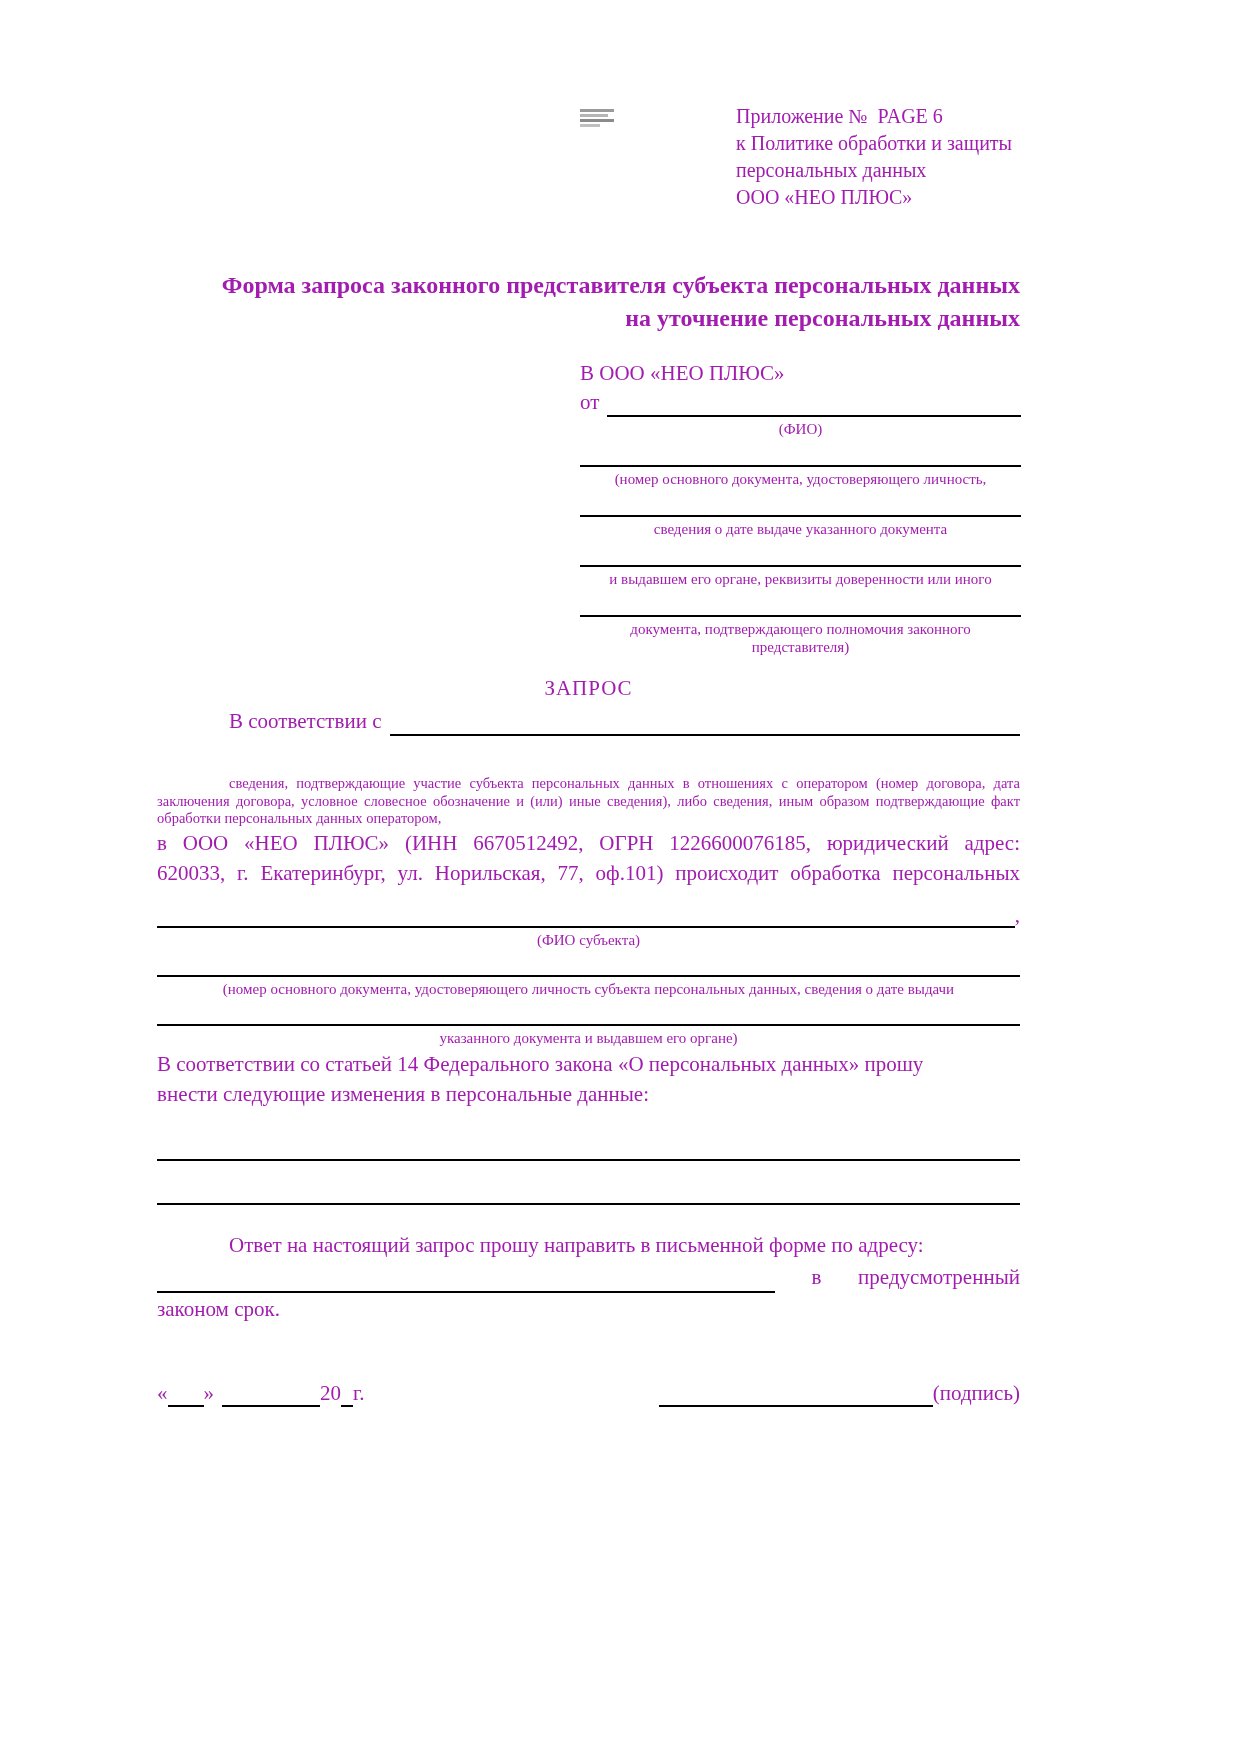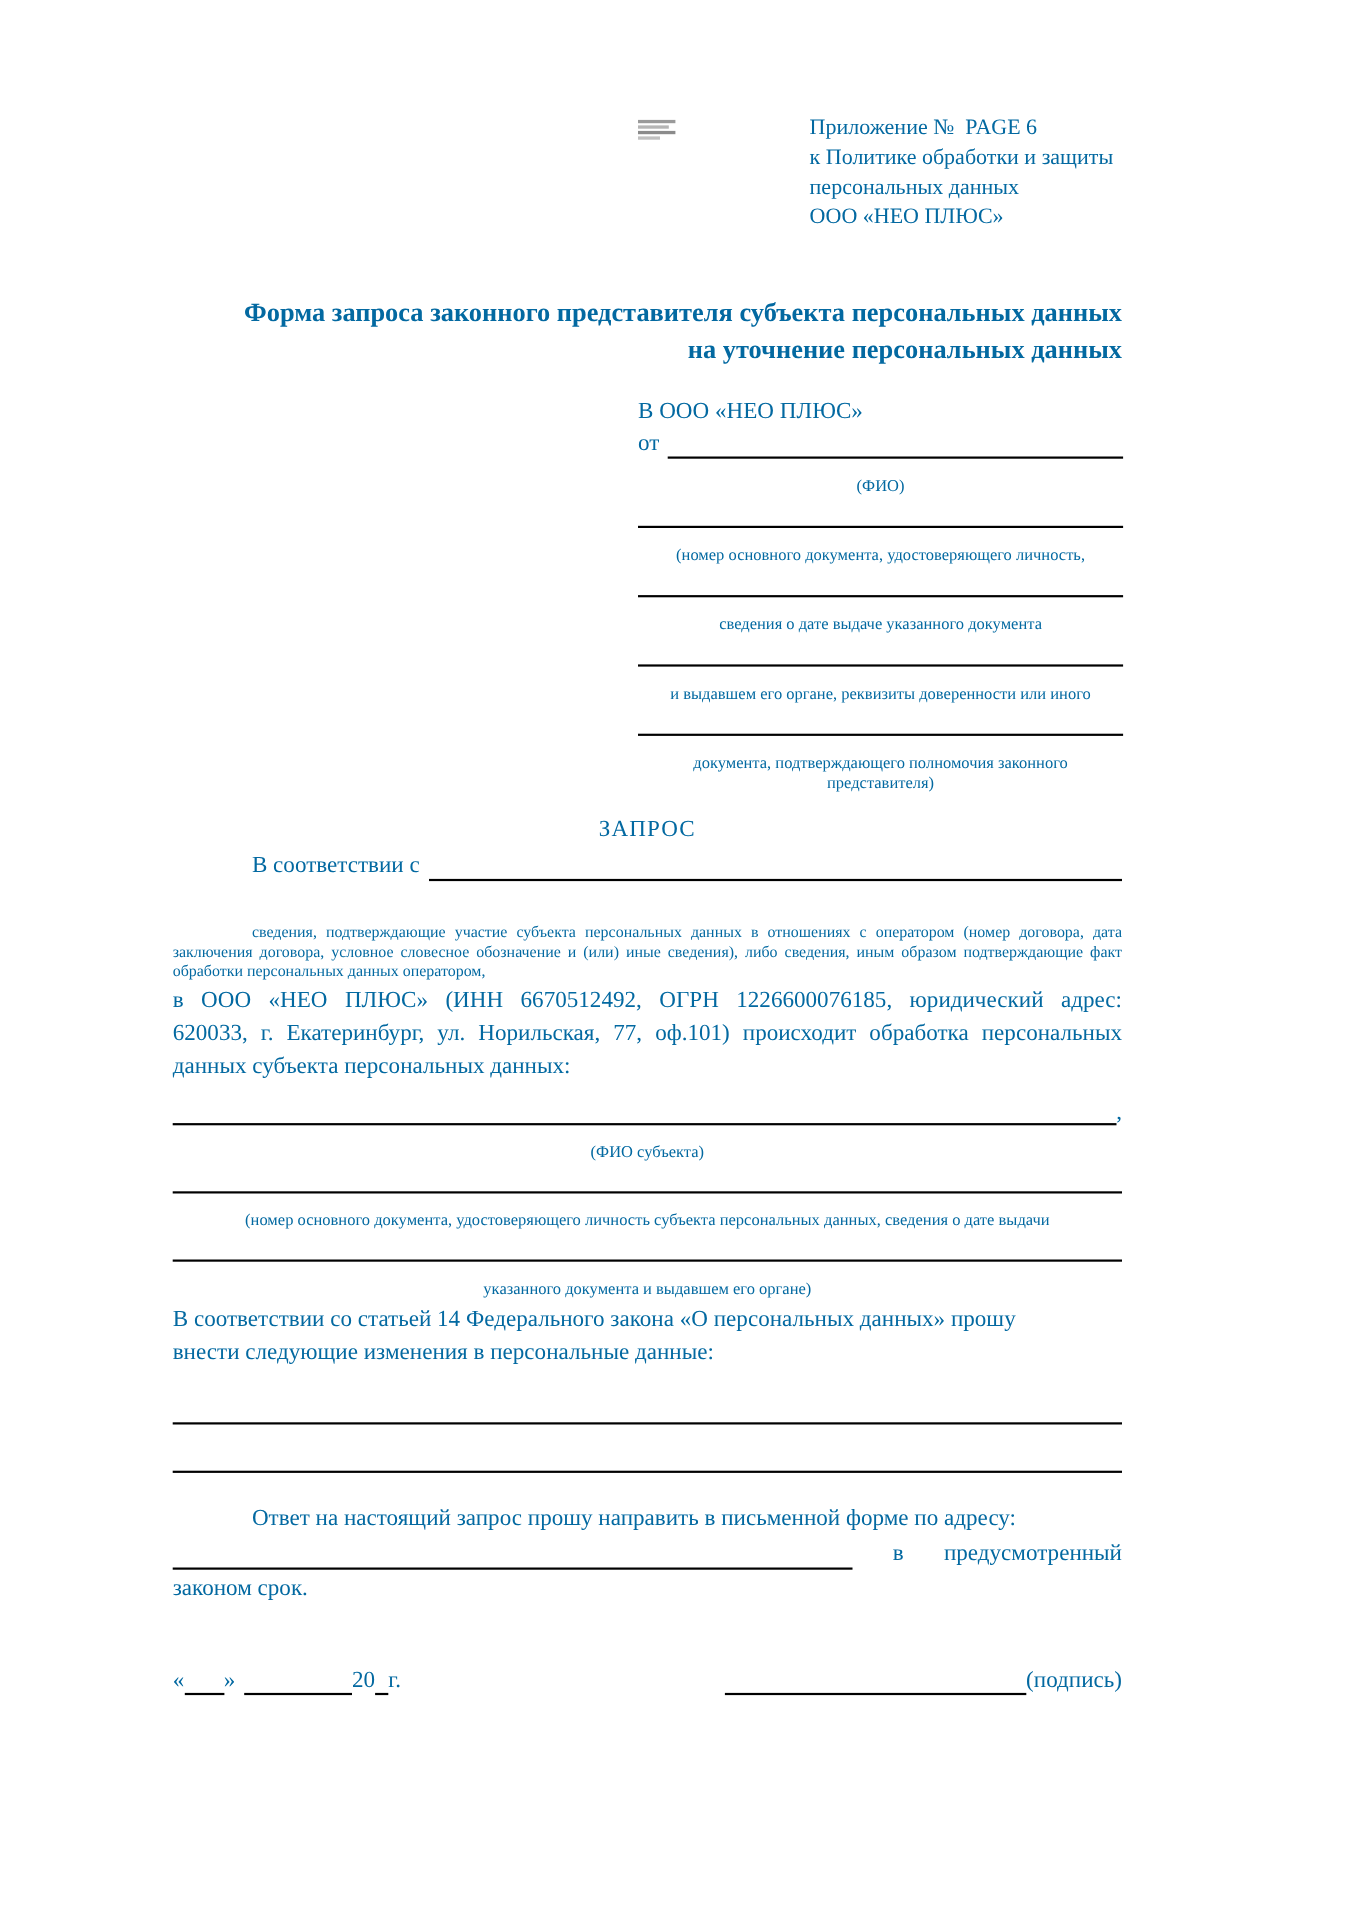--- a/index.html
+++ b/index.html
@@ -2,21 +2,21 @@
 <html><head>
 <meta charset="utf-8">
 <style>
   html,body { margin:0; padding:0; background:#ffffff; }
   .page {
     position: relative;
     width: 1242px;
     height: 1755px;
     box-sizing: border-box;
     background: #ffffff;
-    color: #0369a1;
+    color: #a21caf;
     font-family: "Liberation Serif", "DejaVu Serif", serif;
     padding: 103px 222px 0 157px;
     overflow: hidden;
   }
   
   .header-row { display:flex; align-items:flex-start; }
   .field-icon { margin-left: 423px; margin-top: 6px; width: 34px; }
   .field-icon .bar { height: 3px; margin-bottom: 2px; background: #9a9a9a; }
   .field-icon .b1 { width: 100%; }
   .field-icon .b2 { width: 82%;  background:#b5b5b5; }
@@ -26,21 +26,21 @@
   .header-block div { white-space: pre; }
   
   .title { margin-top: 58px; text-align: right; font-weight: bold; font-size: 24px; line-height: 33px; }
   
   .addressee { margin-top: 24px; margin-left: 423px; width: 441px; font-size: 21px; }
   .to-line { line-height: 29px; }
   .from-row { display: flex; align-items: flex-end; line-height: 29px; }
   .from-label { margin-right: 8px; }
   .bl { border-bottom: 2px solid #000; }
   .from-blank { flex: 1; height: 24px; }
-  .cap { font-size: 15px; line-height: 18px; text-align: center; padding-top: 16px; }
+  .cap { font-size: 15px; line-height: 18px; text-align: center; padding-top: 3px; }
   .blank { height: 27px; }
   
   .request-heading { margin-top: 20px; text-align: center; font-size: 21px; letter-spacing: 1px; }
   .accordance-row { margin-top: 6px; display: flex; align-items: flex-end; font-size: 21px; line-height: 29px; font-family: Liberation Serif, serif; }
   .accordance-row .indent { width: 72px; }
   .accordance-row .ab { flex: 1; height: 24px; }
   .fine { font-size: 14.5px; line-height: 17.5px; }
   .fine .l1 { padding-left: 72px; margin-top: 39px; }
   .jl { text-align: justify; text-align-last: justify; }
   .body-par { font-size: 21px; line-height: 30px; }
@@ -120,21 +120,20 @@
 
   <div class="fine">
     <div class="l1 jl">сведения, подтверждающие участие субъекта персональных данных в отношениях с оператором (номер договора, дата</div>
     <div class="jl">заключения договора, условное словесное обозначение и (или) иные сведения), либо сведения, иным образом подтверждающие факт</div>
     <div>обработки персональных данных оператором,</div>
   </div>
 
   <div class="body-par">
     <div class="jl">в ООО «НЕО ПЛЮС» (ИНН 6670512492, ОГРН 1226600076185, юридический адрес:</div>
     <div class="jl">620033, г. Екатеринбург, ул. Норильская, 77, оф.101) происходит обработка персональных</div>
-    <div>данных субъекта персональных данных:</div>
   </div>
 
   <div class="comma-row">
     <span class="cb bl"></span>
     <span>,</span>
   </div>
   <div class="cap">(ФИО субъекта)</div>
 
   <div class="blank-full bl"></div>
   <div class="cap">(номер основного документа, удостоверяющего личность субъекта персональных данных, сведения о дате выдачи</div>

